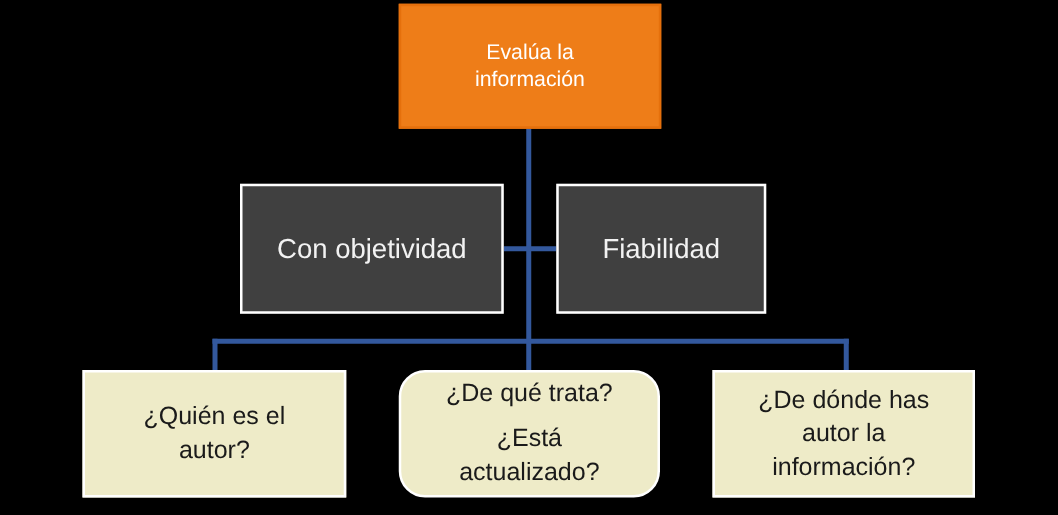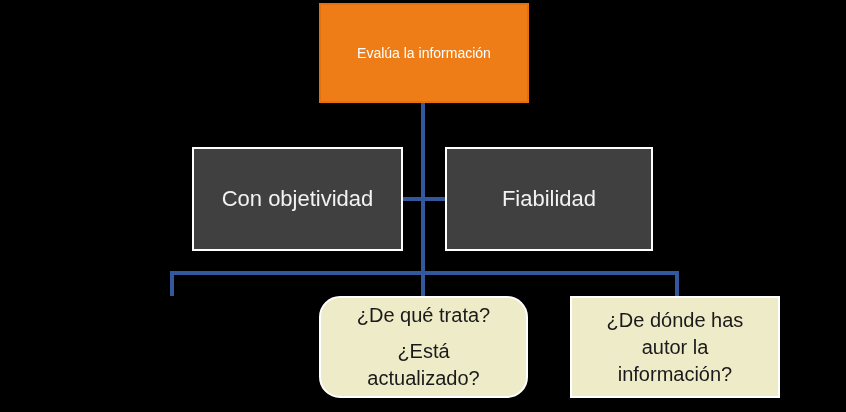--- a/index.html
+++ b/index.html
@@ -31,35 +31,35 @@
     align-items: center;
     justify-content: center;
     text-align: center;
     box-sizing: border-box;
   }
   .node-root {
     left: 319px; top: 3px; width: 210px; height: 100px;
     background: #EE7D18;
     border: 2px solid #E5700C;
     color: #FFFFFF;
-    font-size: 14px;
+    font-size: 17px;
     line-height: 1.32;
     padding: 0 22px;
   }
   .node-level2 {
     top: 147px; height: 104px;
     background: #404040;
     border: 2px solid #FFFFFF;
     color: #F2F2F2;
     font-size: 22px;
     line-height: 1.3;
     padding: 0 4px;
   }
   .node-mid-left  { left: 192px; width: 211px; }
-  .node-mid-right { left: 445px; width: 208px; }
+  .node-mid-right { left: 445px; width: 168px; }
   .node-level3 {
     top: 296px; height: 102px;
     background: #EEEBC8;
     border: 2px solid #FFFFFF;
     color: #1A1A1A;
     font-size: 20px;
     line-height: 1.35;
     padding: 0 24px;
     flex-direction: column;
   }
@@ -84,20 +84,23 @@
   </div>
 
   <div class="node node-level2 node-mid-left">
     <span>Con objetividad</span>
   </div>
 
   <div class="node node-level2 node-mid-right">
     <span>Fiabilidad</span>
   </div>
 
+  <div class="node node-level3 node-bottom-left">
+    <span>¿Quién es el autor?</span>
+  </div>
 
   <div class="node node-level3 node-bottom-center">
     <span>¿De qué trata?</span>
     <span class="para2">¿Está actualizado?</span>
   </div>
 
   <div class="node node-level3 node-bottom-right">
     <span>¿De dónde has autor la información?</span>
   </div>
 

